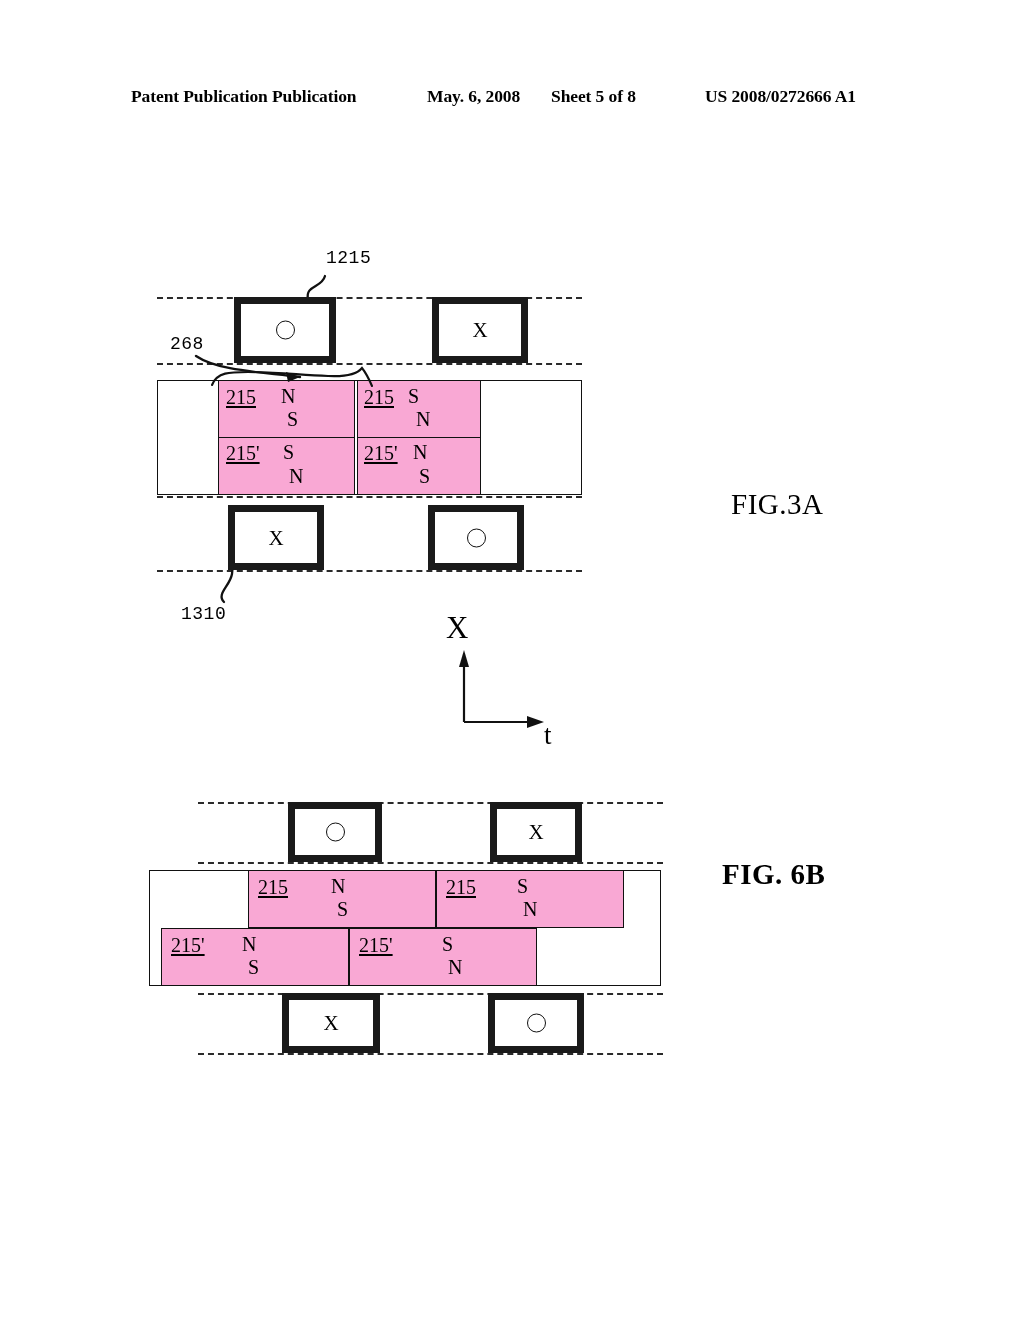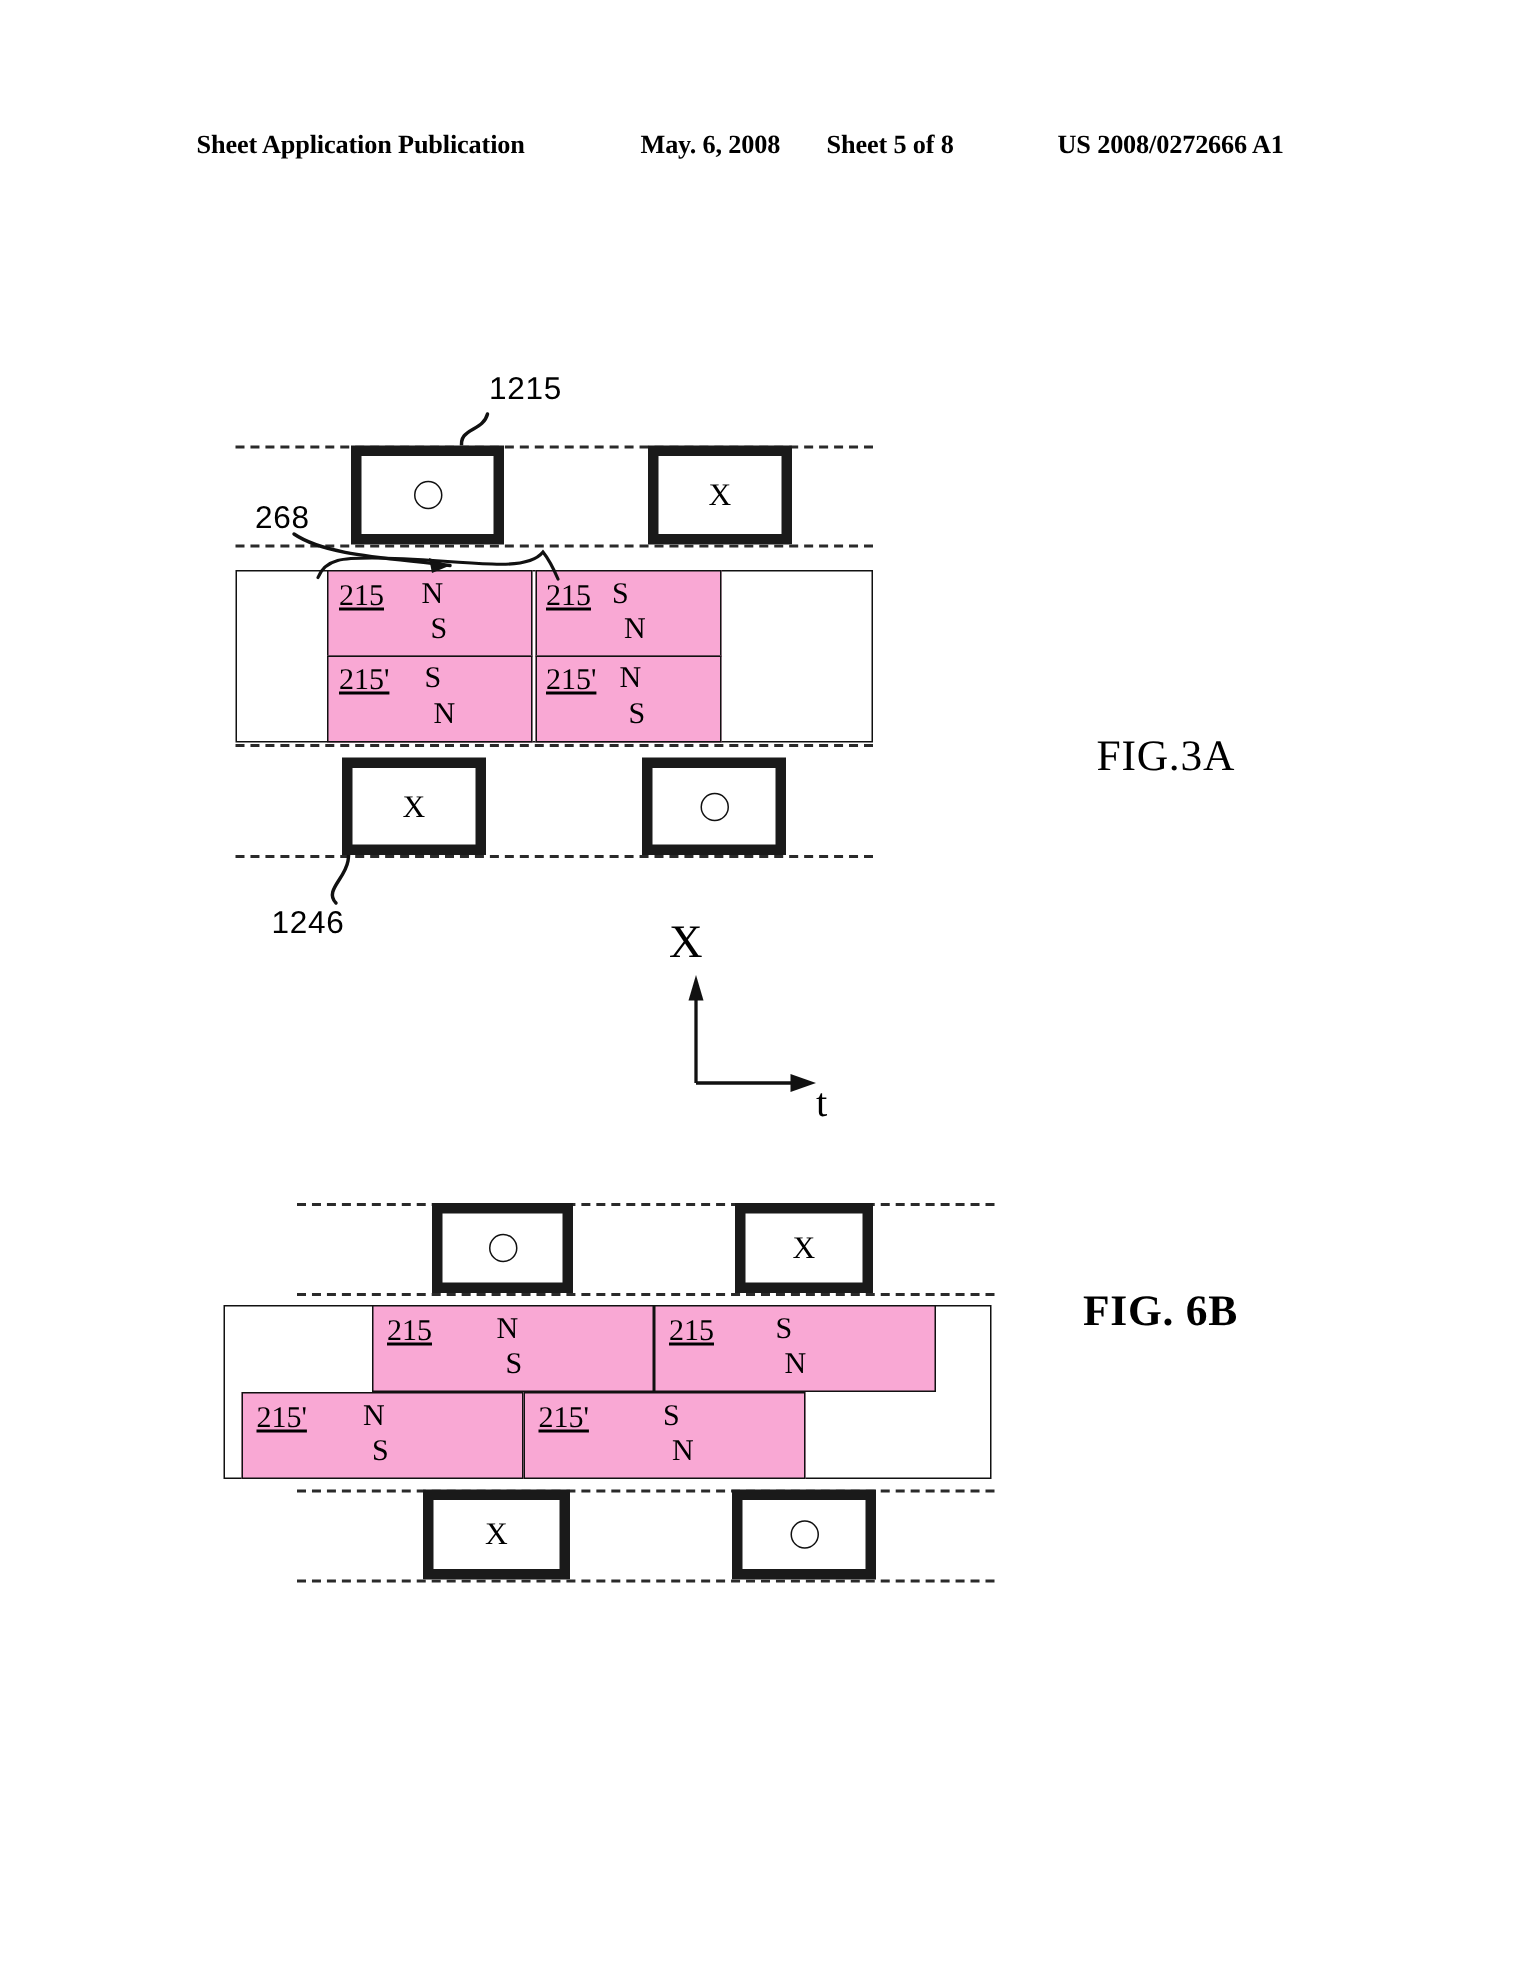--- a/index.html
+++ b/index.html
@@ -108,22 +108,22 @@
   .mag-pole {
     position: absolute;
     font-family: "Liberation Serif", serif;
     font-size: 20px;
     white-space: nowrap;
   }
 
   
   .callout-num {
     position: absolute;
-    font-family: Liberation Sans, sans-serif;
-    font-size: 21px;
+    font-family: Liberation Mono, monospace;
+    font-size: 18px;
     letter-spacing: 0.5px;
     white-space: nowrap;
   }
 
   .svg-overlay {
     position: absolute;
     left: 0;
     top: 0;
     overflow: visible;
     pointer-events: none;
@@ -137,21 +137,21 @@
   }
   #axis-label-t {
     position: absolute; left: 104px; top: 110px;
     font-family: "Liberation Serif", serif; font-size: 27px; line-height: 1;
   }
 </style>
 </head>
 <body>
 
 <div id="page-header">
-  <span class="hdr-part" id="hdr-pub">Sheet Application Publication</span>
+  <span class="hdr-part" id="hdr-pub">Patent Publication Publication</span>
   <span class="hdr-part" id="hdr-date">May. 6, 2008</span>
   <span class="hdr-part" id="hdr-sheet">Sheet 5 of 8</span>
   <span class="hdr-part" id="hdr-num">US 2008/0272666 A1</span>
 </div>
 
 <div id="figure-3a">
 
   <div class="dash-line" style="left:157px; top:297px; width:425px;"></div>
   <div class="dash-line" style="left:157px; top:363px; width:425px;"></div>
   <div class="dash-line" style="left:157px; top:496px; width:425px;"></div>
@@ -202,21 +202,21 @@
     <path d="M196,356 C218,371 262,372 300,377" fill="none" stroke="#111" stroke-width="2.3" stroke-linecap="round"></path>
     <polygon points="300,377 286,372 288,382" fill="#111"></polygon>
 
     <path d="M212,385 C217,372 230,372 248,372 C278,372 300,375 328,376 C348,377 358,373 362,368 C366,373 369,379 372,386" fill="none" stroke="#111" stroke-width="2.1" stroke-linecap="round"></path>
 
     <path d="M224,602 C216,594 230,586 232,574 C234,562 228,554 240,548" fill="none" stroke="#111" stroke-width="2.3" stroke-linecap="round"></path>
   </svg>
 
   <span class="callout-num" style="left:326px; top:248px;">1215</span>
   <span class="callout-num" style="left:170px; top:334px;">268</span>
-  <span class="callout-num" style="left:181px; top:604px;">1246</span>
+  <span class="callout-num" style="left:181px; top:604px;">1310</span>
 
   <span class="fig-caption" id="fig-3a-caption">FIG.3A</span>
 </div>
 
 <div id="axis-indicator">
   <span id="axis-label-x">X</span>
   <span id="axis-label-t">t</span>
   <svg class="svg-overlay" width="140" height="150" viewBox="0 0 140 150">
 
     <line x1="24" y1="110" x2="24" y2="50" stroke="#111" stroke-width="2.2"></line>

